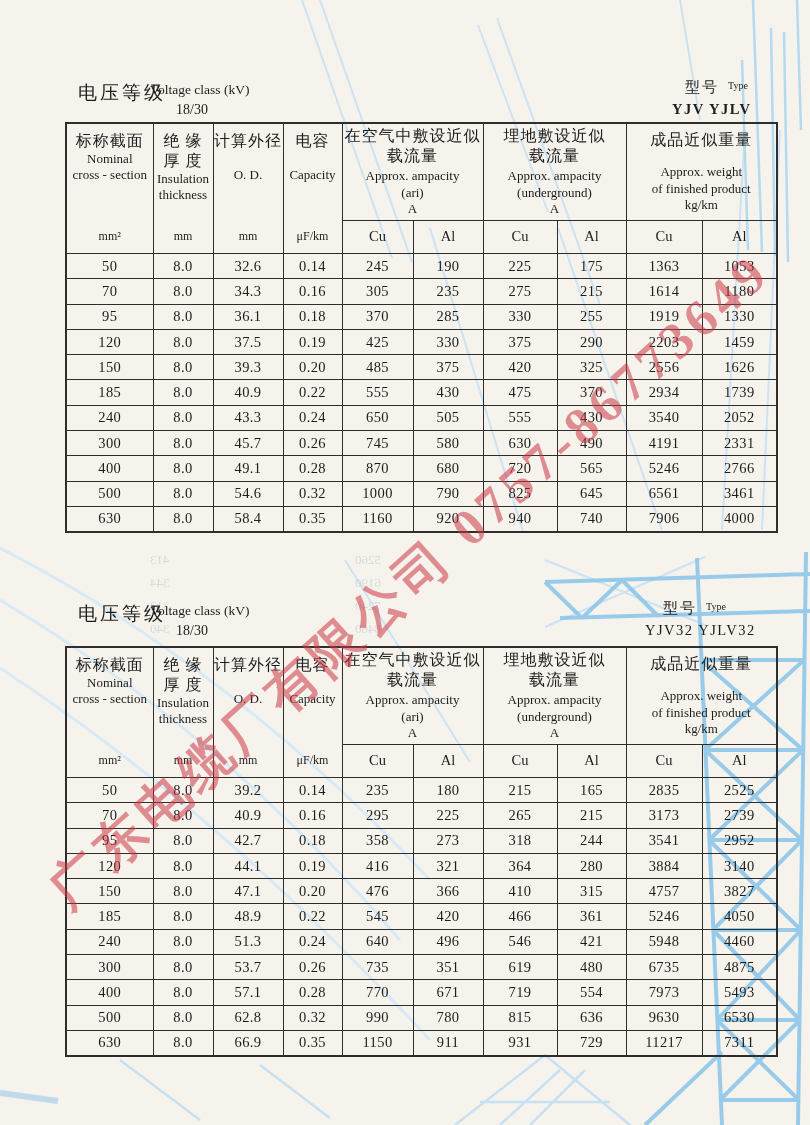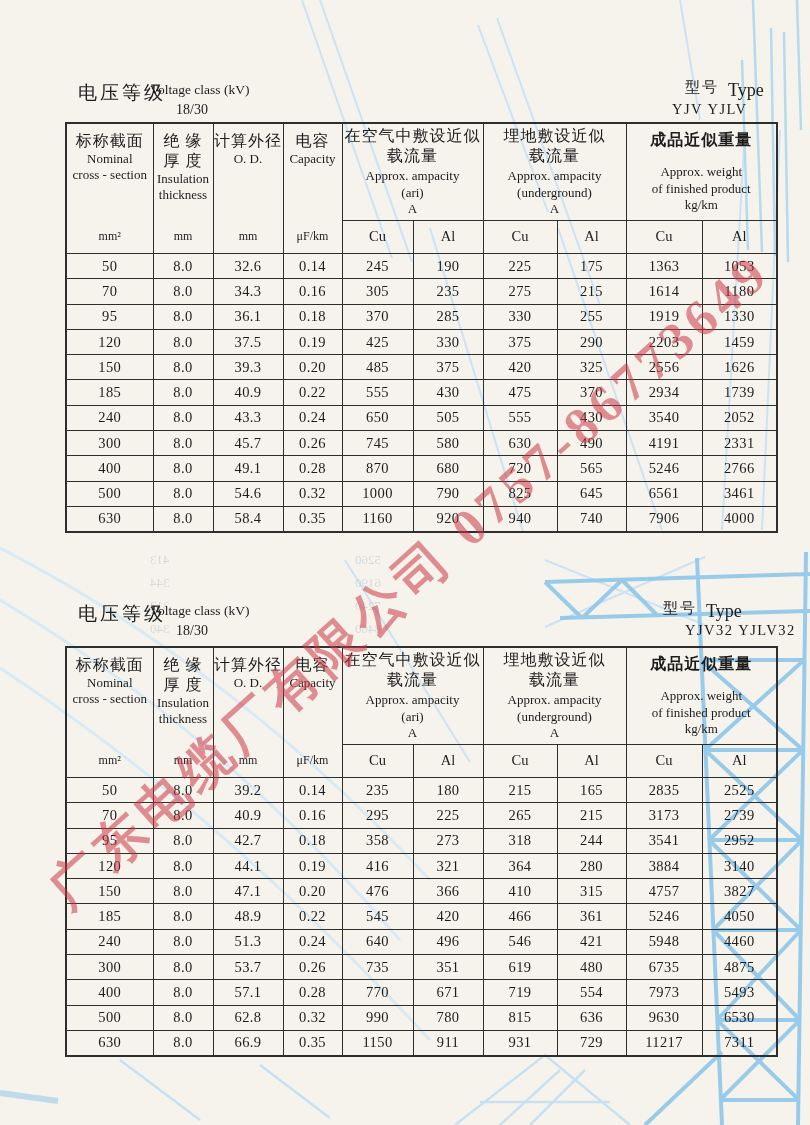--- a/index.html
+++ b/index.html
@@ -13,44 +13,44 @@
   .ghost{
     position:absolute; z-index:1; transform:scaleX(-1);
     color:#8fa3b2; opacity:.30; filter:blur(.7px);
     font-size:13px; line-height:23px; white-space:pre-line; text-align:right;
   }
   .lbl{position:absolute; white-space:nowrap; z-index:2; color:#1c1c1c;}
   .v-cn{font-size:19px; letter-spacing:3px;}
   .v-en{font-size:13.5px;}
   .v-val{font-size:14px;}
   .m-cn{font-size:15px; letter-spacing:2px;}
-  .m-en{font-size:18px;}
+  .m-en{font-size:10px;}
   .m-val{font-size:14.5px; letter-spacing:1.5px;}
 
   table.spec{
     position:absolute; left:65px; z-index:2;
     width:711px; table-layout:fixed; border-collapse:collapse;
     border:2px solid #2e2e2e; background:transparent;
   }
   .spec th,.spec td{
     border:1px solid #2e2e2e; padding:0; margin:0;
     text-align:center; vertical-align:middle; font-weight:normal;
   }
   tr.hrow1{height:96px;}
   tr.hrow2{height:33px;padding-left:32px;}
   .spec tbody tr{height:25.3px;}
   .hwrap{display:flex; flex-direction:column; height:129px;justify-content:flex-end;}
   .htop{padding-top:7px;}
   .hcn{font-size:16px; line-height:20px; letter-spacing:1px;}
   .hen{font-size:13px; line-height:16px;}
-  .en-mid{}
+  .en-mid{margin-top:16px;}
   .hunit{margin-top:auto; height:33px; display:flex; align-items:center; justify-content:center; font-size:12px;}
   .hgroup{vertical-align:middle;}
   .cnblock{margin-bottom:2px;}
-  .cn-gap{margin-bottom:14px;font-weight:bold;}
+  .cn-gap{margin-bottom:14px;}
   .hgroup .hen{line-height:16.5px;}
   .hsub{font-size:14.5px;}
   .dcell{font-size:14.5px; letter-spacing:.4px;}
 
   .watermark{
     position:absolute; left:34px; top:872px; z-index:4;
     transform:rotate(-42deg); transform-origin:0 0;
     font-size:52px; font-weight:bold; letter-spacing:6px; white-space:nowrap;
     color:rgba(203,54,68,0.55);
   }
@@ -136,21 +136,21 @@
   <div class="ghost" style="left:355px; top:548px; width:80px;">5260
 6190
 7240
 8460</div>
 
   <span class="lbl v-cn" style="left:78px; top:80px;">电压等级</span>
   <span class="lbl v-en" style="left:150px; top:82px;">Voltage class (kV)</span>
   <span class="lbl v-val" style="left:176px; top:102px;">18/30</span>
   <span class="lbl m-cn" style="left:685px; top:78px;">型号</span>
   <span class="lbl m-en" style="left:728px; top:80px;">Type</span>
-  <span class="lbl m-val" style="left:672px; top:101px;">YJV  YJLV</span>
+  <span class="lbl m-val" style="left:672px; top:101px;font-weight:bold;">YJV  YJLV</span>
 
   <table class="spec" style="top:122px;">
       <colgroup>
         <col style="width: 87px;">
         <col style="width: 60px;">
         <col style="width: 70px;">
         <col style="width: 59px;">
         <col style="width: 71px;">
         <col style="width: 70px;">
         <col style="width: 74px;">
@@ -369,21 +369,21 @@
           <td class="dcell">4000</td>
         </tr>
       </tbody>
     </table>
 
   <span class="lbl v-cn" style="left:78px; top:601px;">电压等级</span>
   <span class="lbl v-en" style="left:150px; top:603px;">Voltage class (kV)</span>
   <span class="lbl v-val" style="left:176px; top:623px;">18/30</span>
   <span class="lbl m-cn" style="left:663px; top:599px;">型号</span>
   <span class="lbl m-en" style="left:706px; top:601px;">Type</span>
-  <span class="lbl m-val" style="left:645px; top:622px;margin-left:40px;">YJV32  YJLV32</span>
+  <span class="lbl m-val" style="left:645px; top:622px;">YJV32  YJLV32</span>
 
   <table class="spec" style="top:646px;">
       <colgroup>
         <col style="width: 87px;">
         <col style="width: 60px;">
         <col style="width: 70px;">
         <col style="width: 59px;">
         <col style="width: 71px;">
         <col style="width: 70px;">
         <col style="width: 74px;">

